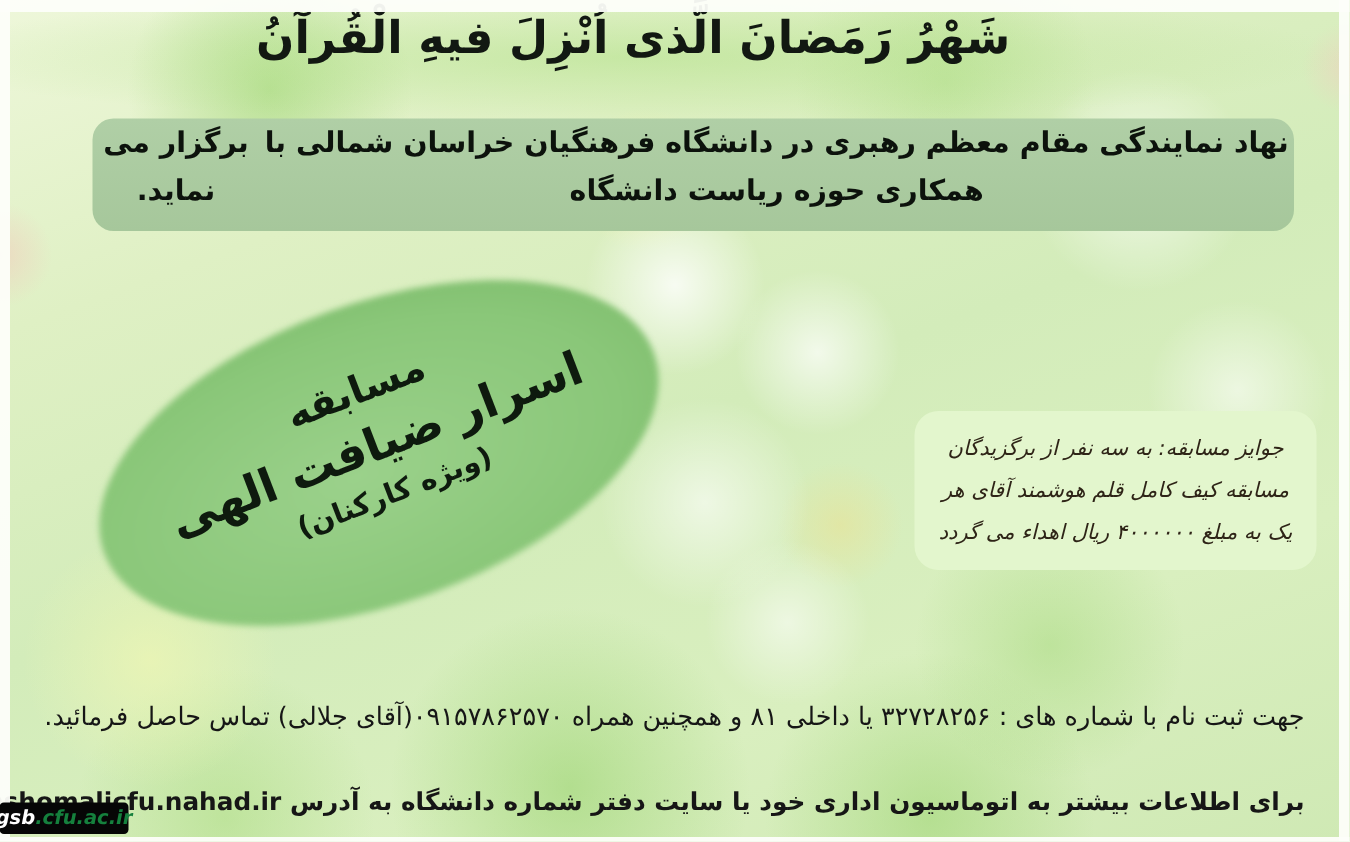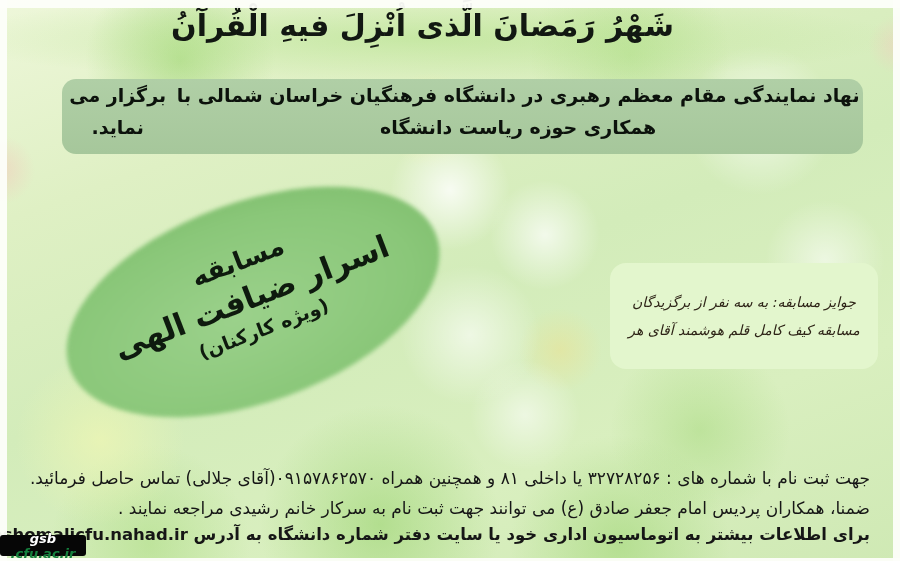--- a/index.html
+++ b/index.html
@@ -50,39 +50,39 @@
     background:radial-gradient(ellipse at 45% 55%, #9bd18b 0%, #8ac779 60%, #7cbb6a 88%, rgba(124,187,106,0) 100%);
   }
   .oval-text{
     position:absolute;left:90px;top:242px;width:320px;z-index:2;
     transform:rotate(-21deg);text-align:center;color:#0e1a0e;line-height:1.35;
   }
   .oval-line1{font-size:26px;font-weight:bold;}
   .oval-line2{font-size:31px;font-weight:bold;}
   .oval-line3{font-size:19px;font-weight:bold;}
   .prize-box{
-    position:absolute;left:610px;top:263px;width:268px;height:106px;z-index:2;
+    position:absolute;left:610px;top:274px;width:268px;height:106px;z-index:2;
     background:#e3f6cd;border-radius:16px;box-sizing:border-box;
     display:flex;flex-direction:column;justify-content:center;
     text-align:center;color:#2e2417;font-size:14px;font-style:italic;line-height:2.0;
   }
   .prize-box div{white-space:nowrap;}
   .footer-line{
     position:absolute;right:0;width:756px;z-index:2;box-sizing:border-box;
     padding-right:30px;padding-left:30px;text-align:center;
     color:#161616;font-size:17px;white-space:nowrap;
   }
   .f1{top:468px;}
   .f2{top:498px;}
   .f3{top:525px;font-weight:bold;font-size:16.5px;}
   .url{font-weight:bold;direction:ltr;unicode-bidi:embed;}
   .watermark{
     position:absolute;left:0;top:535px;width:86px;height:21px;z-index:7;
     background:#060606;border-radius:3px;display:flex;align-items:center;justify-content:center;
-    font-size:13px;font-weight:bold;font-style:italic;direction:ltr;white-space:nowrap;flex-direction:column;
+    font-size:13px;font-weight:bold;font-style:italic;direction:ltr;white-space:nowrap;
   }
   .wm-g{color:#ffffff;}
   .wm-rest{color:#15803d;}
 </style>
 </head>
 <body>
 
 <div class="poster">
 
   <div class="calligraphy">شَهْرُ رَمَضانَ الَّذی اُنْزِلَ فیهِ الْقُرآنُ</div>
@@ -95,24 +95,24 @@
   <div class="oval-shape"></div>
   <div class="oval-text">
     <div class="oval-line1">مسابقه</div>
     <div class="oval-line2">اسرار ضیافت الهی</div>
     <div class="oval-line3">(ویژه کارکنان)</div>
   </div>
 
   <div class="prize-box">
     <div>جوایز مسابقه: به سه نفر از  برگزیدگان</div>
     <div>مسابقه کیف کامل قلم هوشمند آقای هر</div>
+    <div>یک به  مبلغ ۴۰۰۰۰۰۰ ریال اهداء می گردد</div>
   </div>
 
   <div class="footer-line f1">جهت ثبت نام با شماره های : ۳۲۷۲۸۲۵۶ یا داخلی ۸۱ و همچنین  همراه ۰۹۱۵۷۸۶۲۵۷۰(آقای  جلالی) تماس حاصل فرمائید.</div>
-  <div class="footer-line f2">ضمنا، همکاران پردیس امام جعفر صادق (ع) می توانند جهت ثبت نام به سرکار خانم رشیدی  مراجعه نمایند .</div>
   <div class="footer-line f3"><span>برای اطلاعات بیشتر به اتوماسیون اداری خود یا سایت دفتر شماره دانشگاه به آدرس </span><span class="url">khorasanshomalicfu.nahad.ir</span></div>
 
   <div class="frame top"></div>
   <div class="frame left"></div>
   <div class="frame right"></div>
   <div class="frame bottom"></div>
 
   <div class="watermark">
       <span class="wm-g">gsb</span>
       <span class="wm-rest">.cfu.ac.ir</span>

